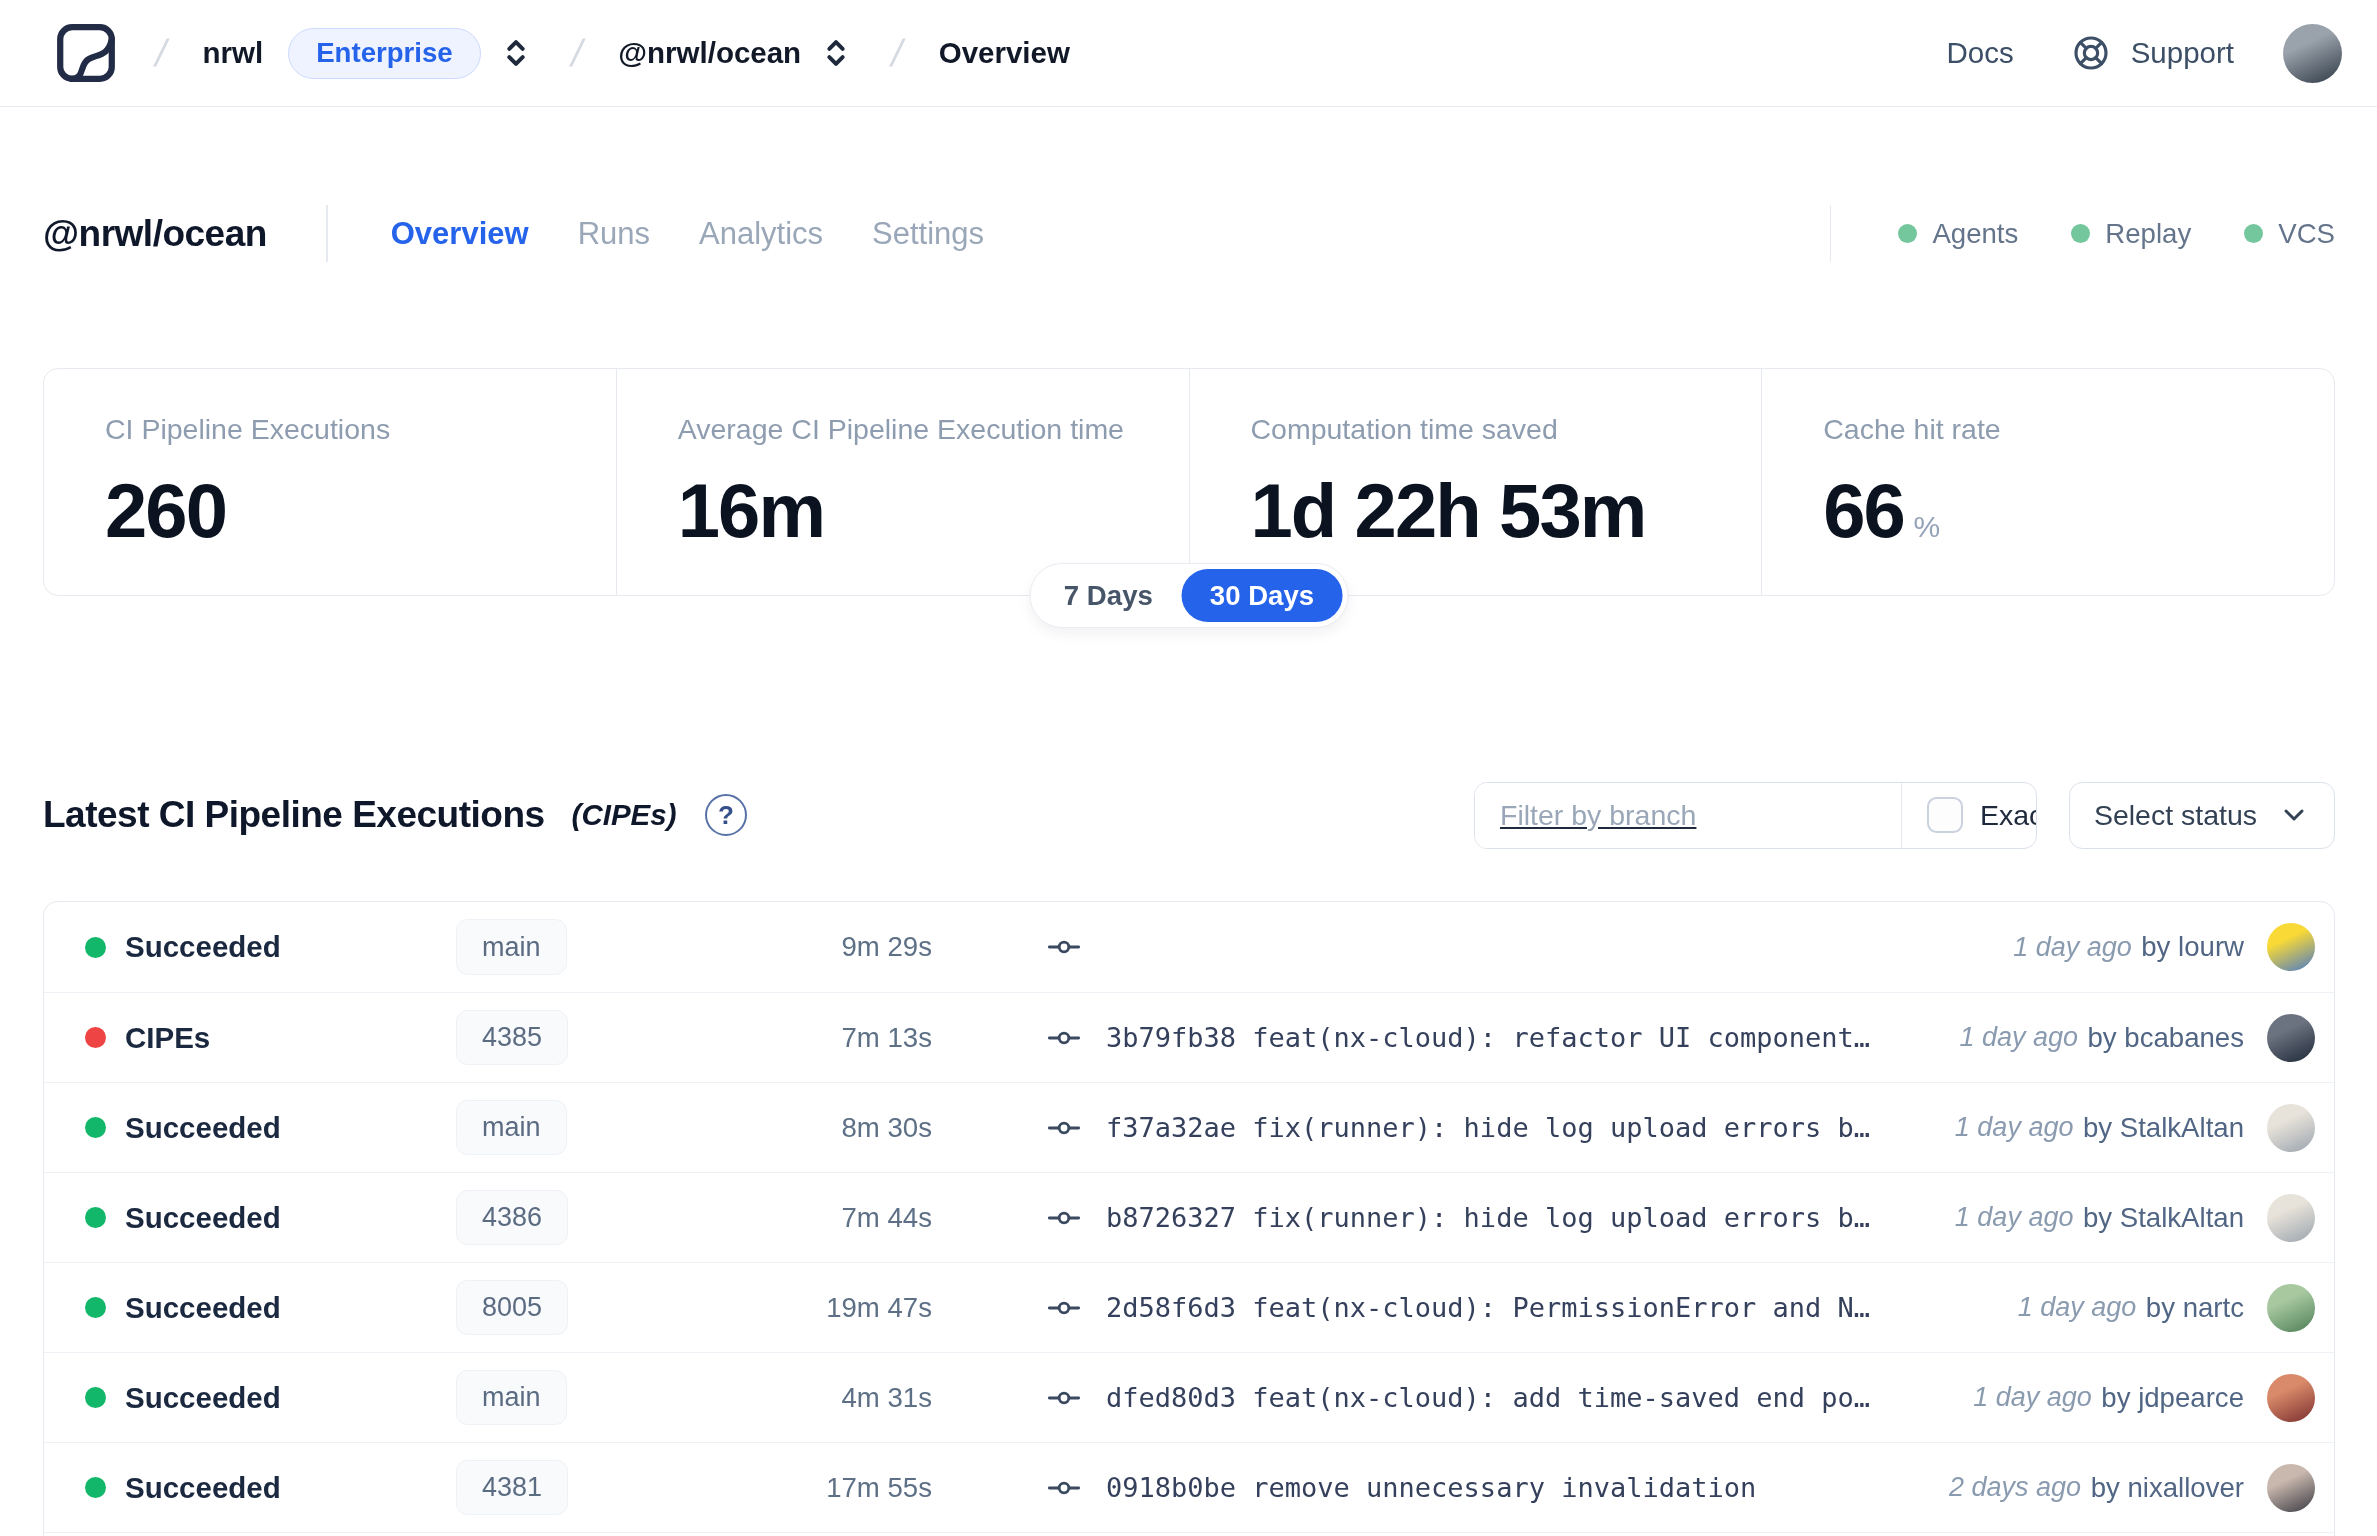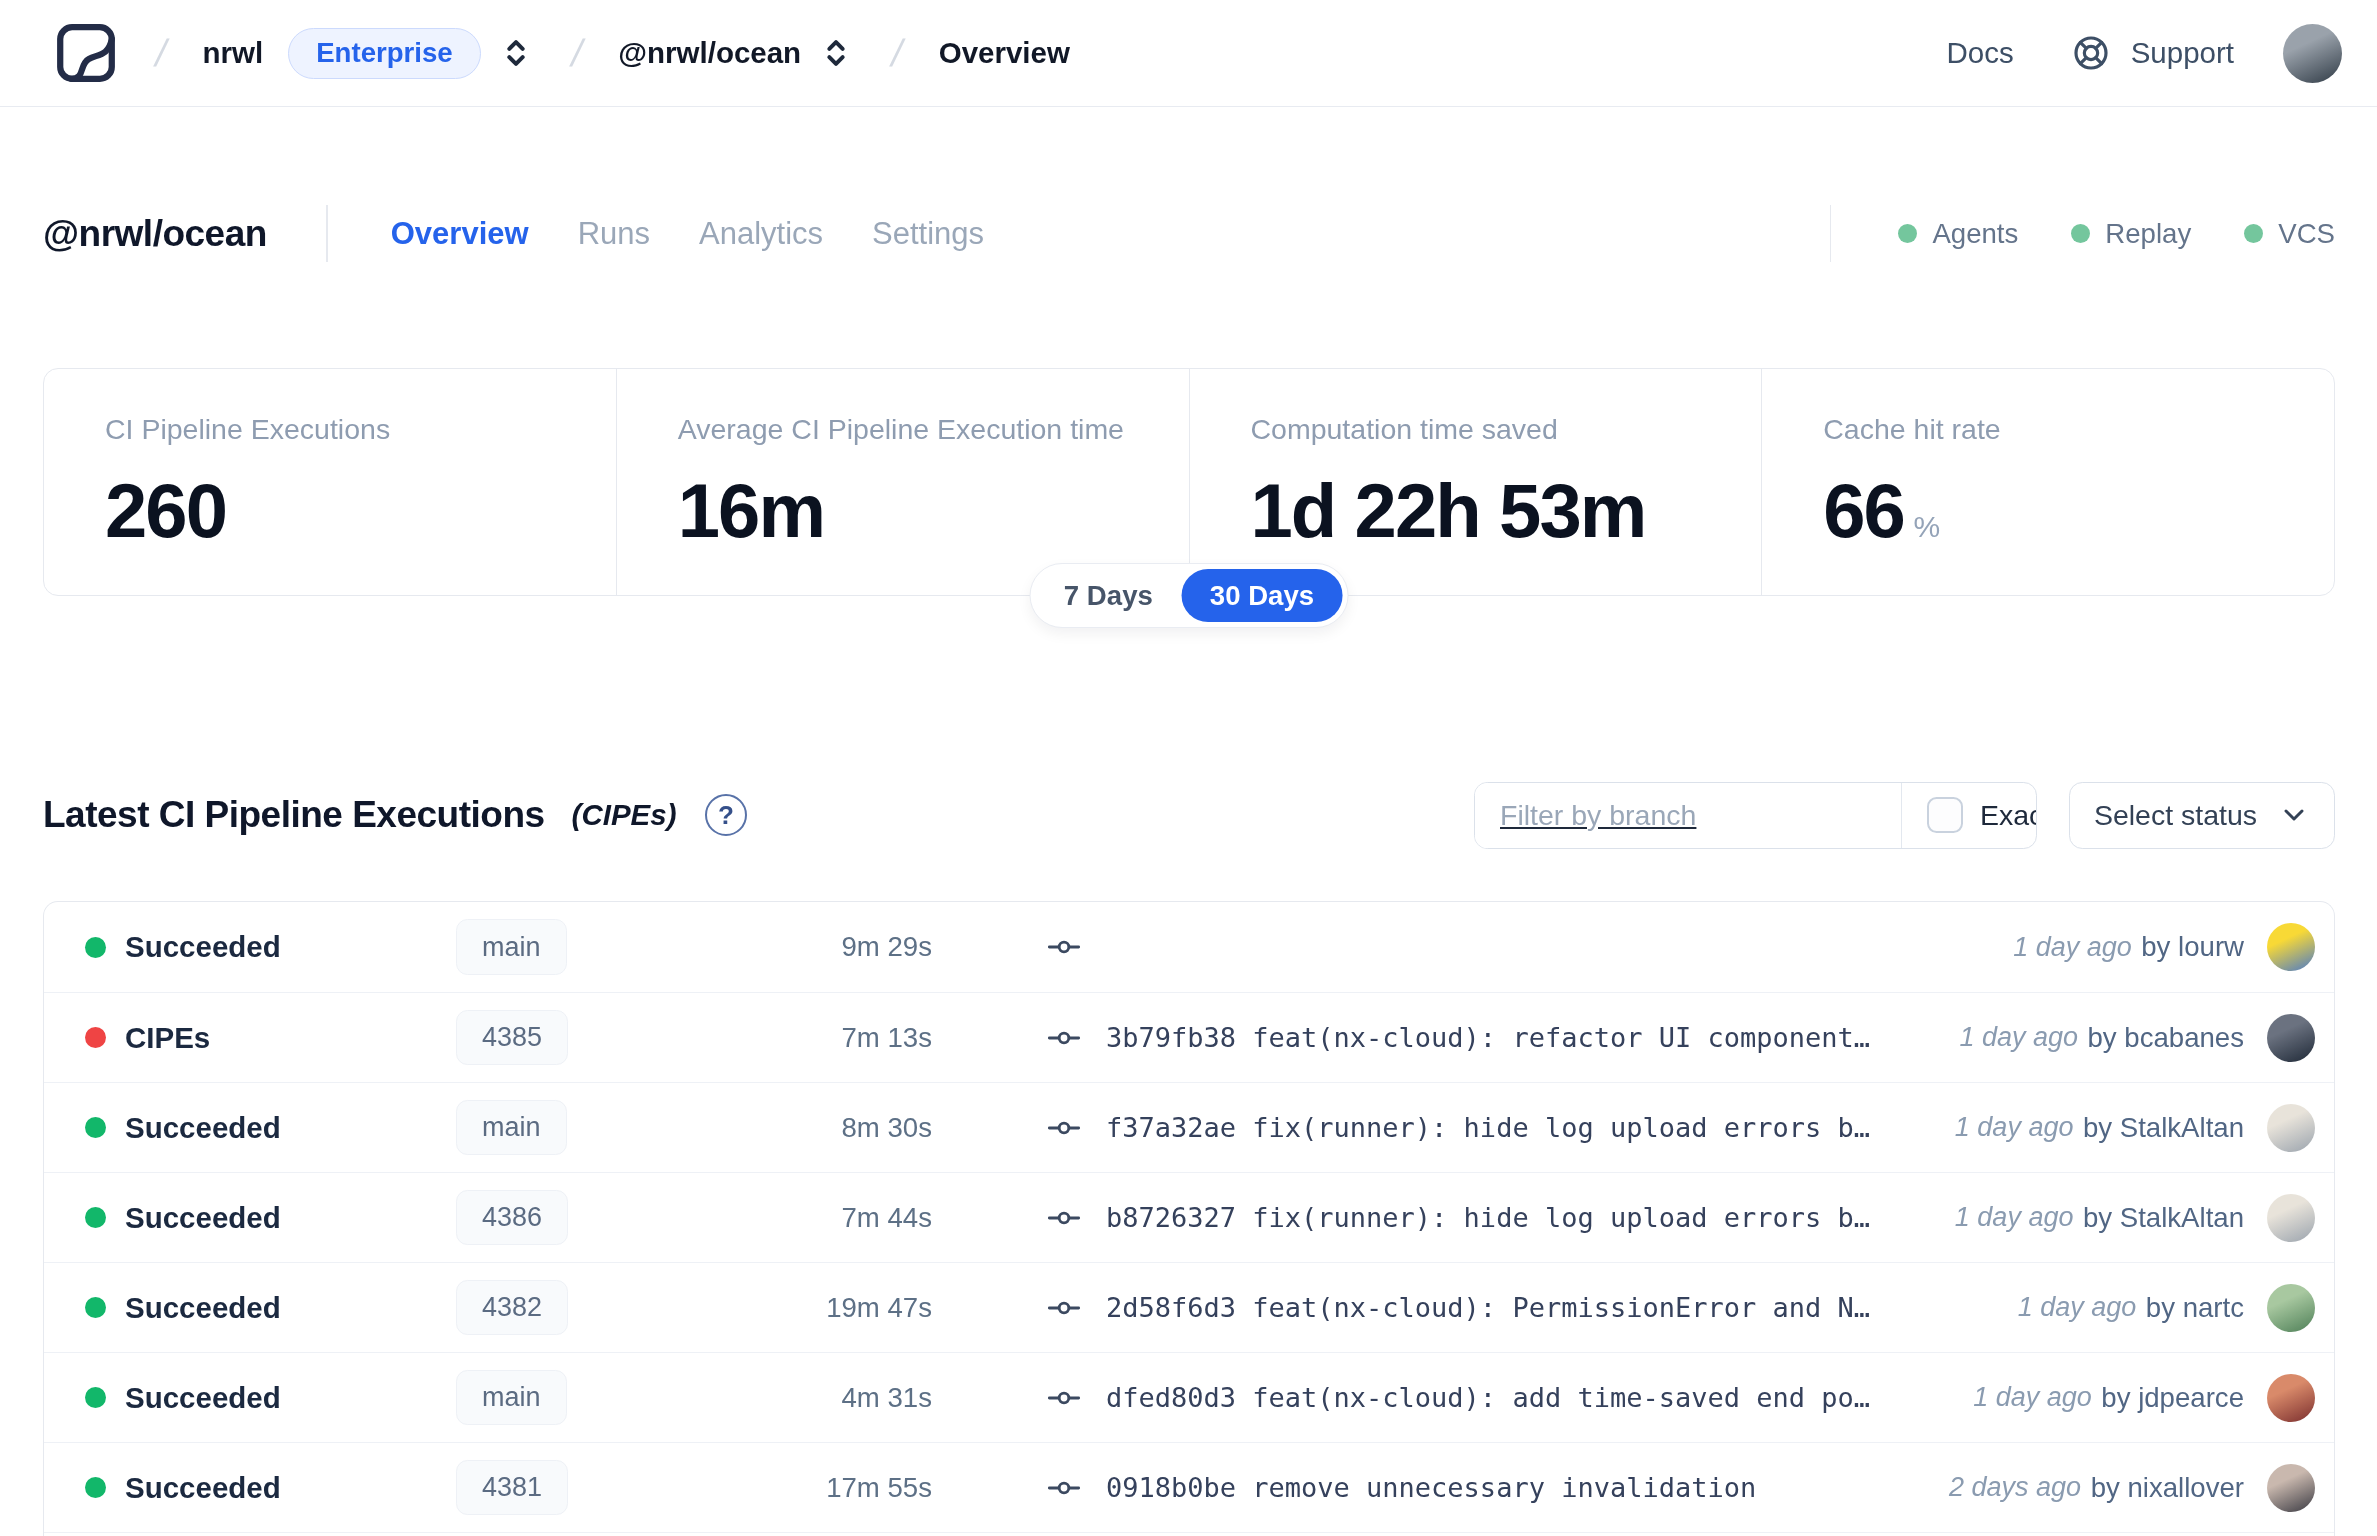--- a/index.html
+++ b/index.html
@@ -295,21 +295,21 @@
       <span class="author">by StalkAltan</span>
       <span class="avatar row-av" style="background: linear-gradient(155deg, rgb(232, 227, 218) 35%, rgb(154, 163, 173));"></span>
     </div>
   </div>
 
   <div class="row">
     <div class="cell-status">
         <span class="dot" style="background-color: rgb(18, 183, 106);"></span>
         <span class="status-text">Succeeded</span>
       </div>
-    <div class="cell-branch"><span class="branch-badge">4382</span></div>
+    <div class="cell-branch"><span class="branch-badge">8005</span></div>
     <div class="cell-duration">19m 47s</div>
     <div class="cell-commit">
       <svg class="commit-icon" viewBox="0 0 28 24" fill="none" stroke="currentColor" stroke-width="2.1" stroke-linecap="round">
           <circle cx="14" cy="12" r="3.6"></circle>
           <path d="M3 12h7M18 12h7"></path>
         </svg>
       <span class="commit-text">2d58f6d3 feat(nx-cloud): PermissionError and N…</span>
     </div>
     <div class="cell-meta">
       <span class="time-ago">1 day ago</span>

